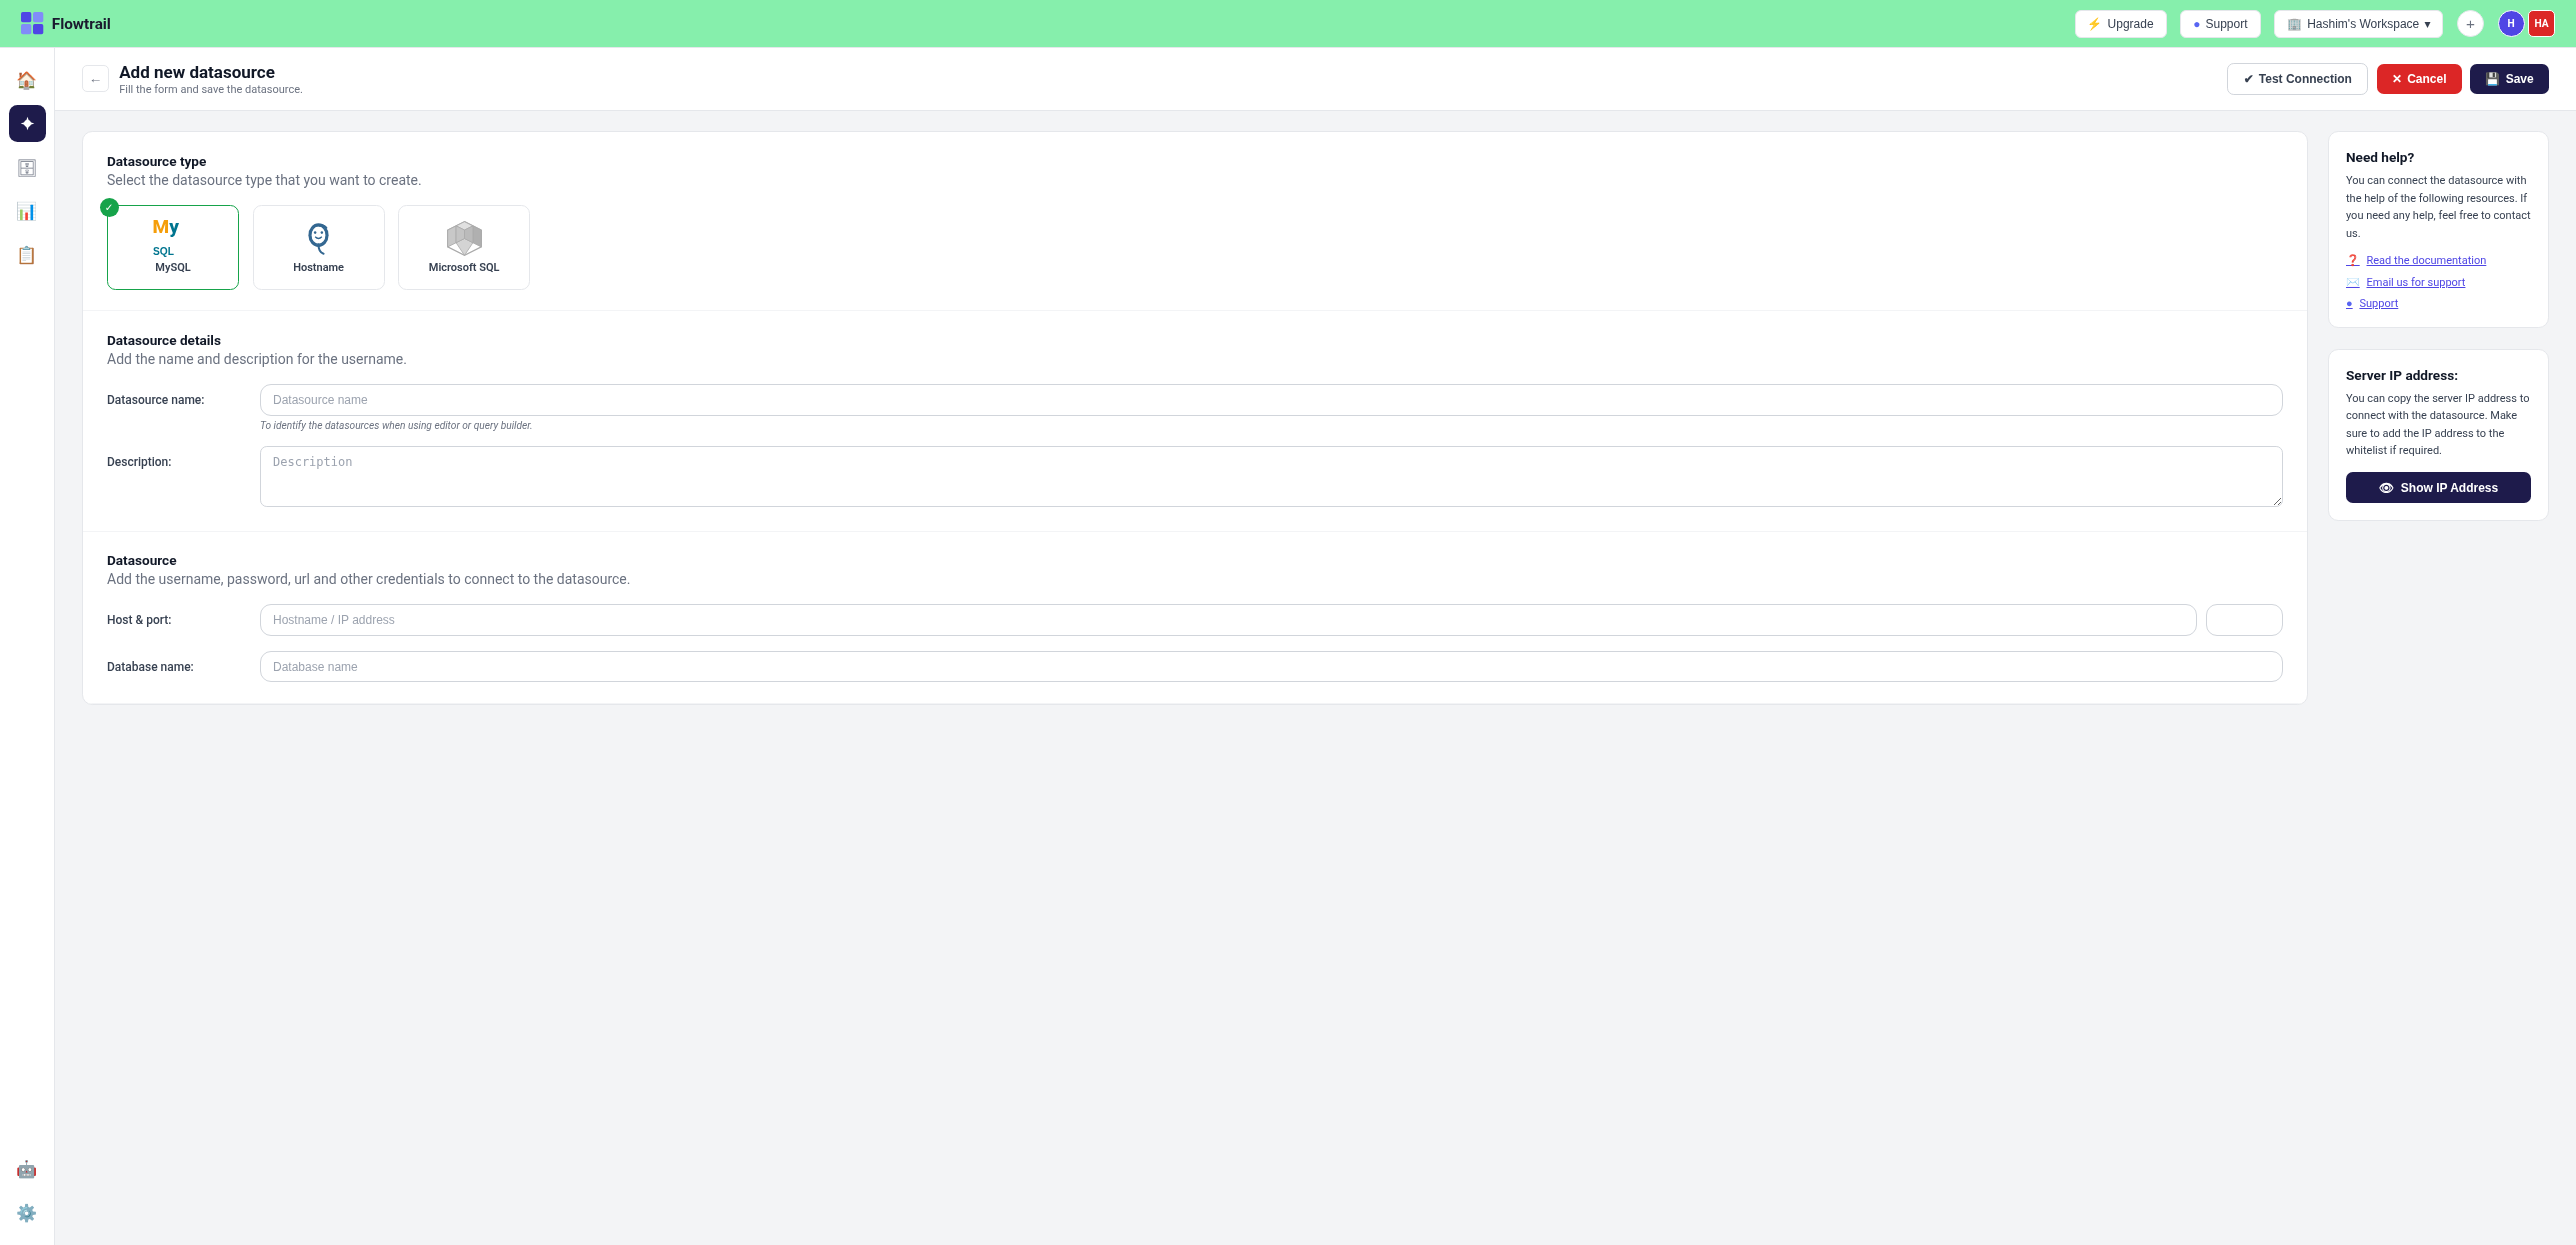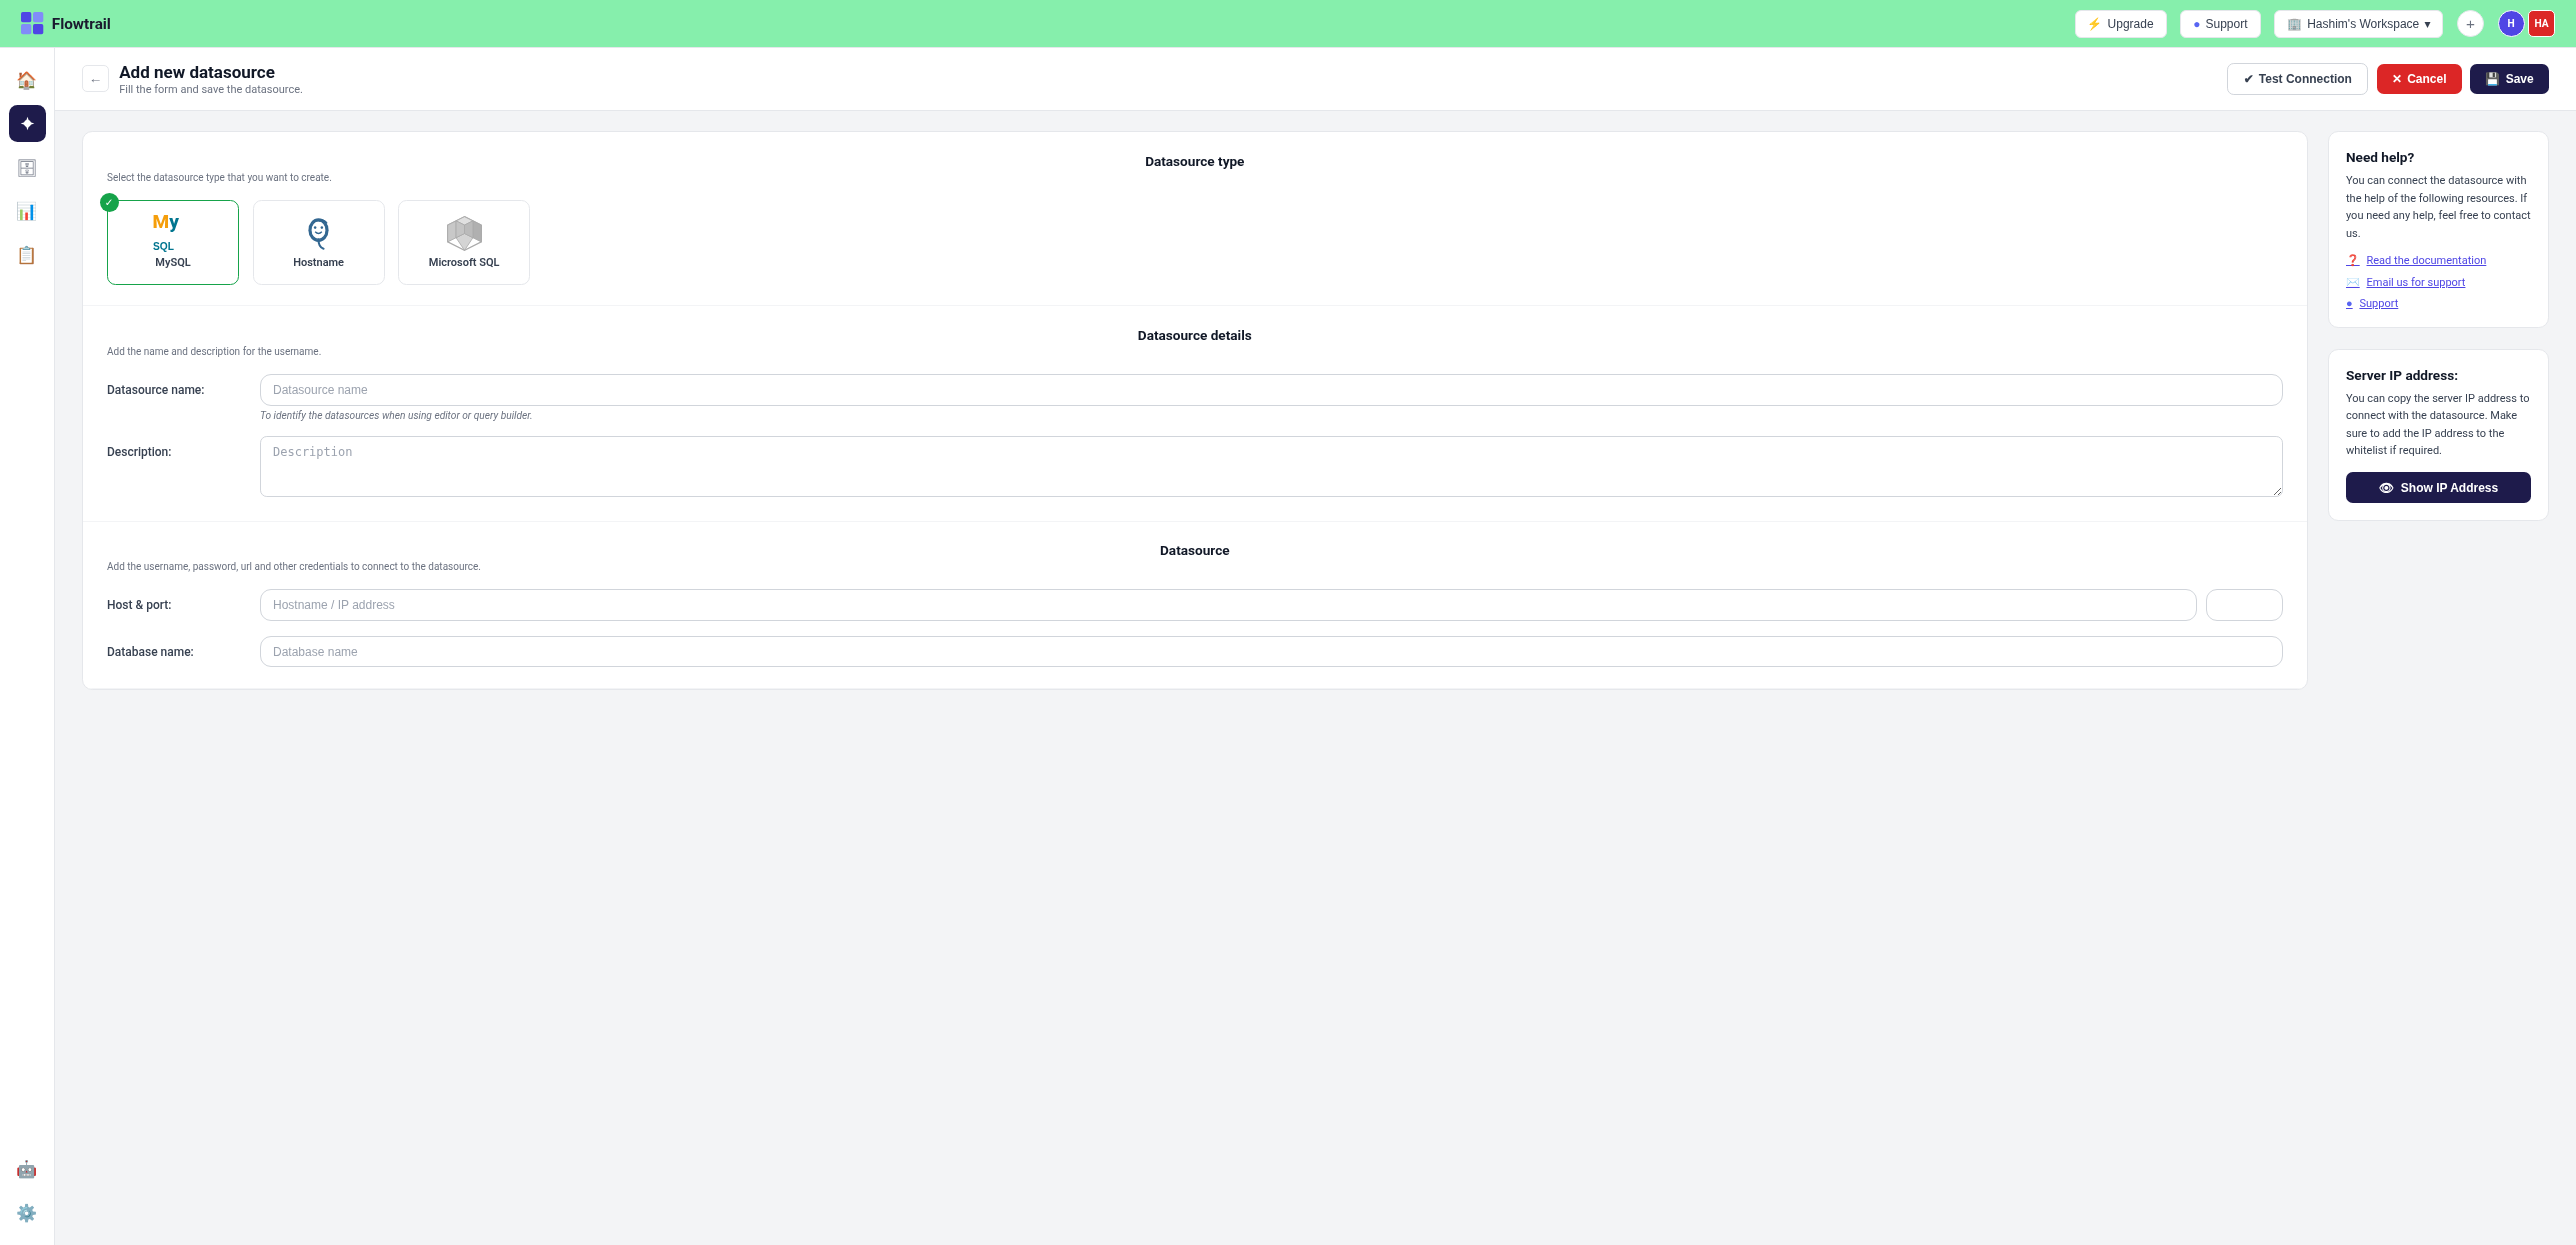--- a/index.html
+++ b/index.html
@@ -243,24 +243,23 @@
     
     .section {
       padding: 20.4px 24px;
       border-bottom: 0.9px solid #f3f4f6;
     }
     .section-title {
       font-size: 13.6px;
       font-weight: 700;
       color: #111827;
       margin-bottom: 3.4px;
-      text-align: center;
     }
     .section-subtitle {
-      font-size: 10px;
+      font-size: 14px;
       color: #6b7280;
       margin-bottom: 17px;
     }
 
     
     .db-types {
       display: flex;
       gap: 13.6px;
       flex-wrap: wrap;
     }

